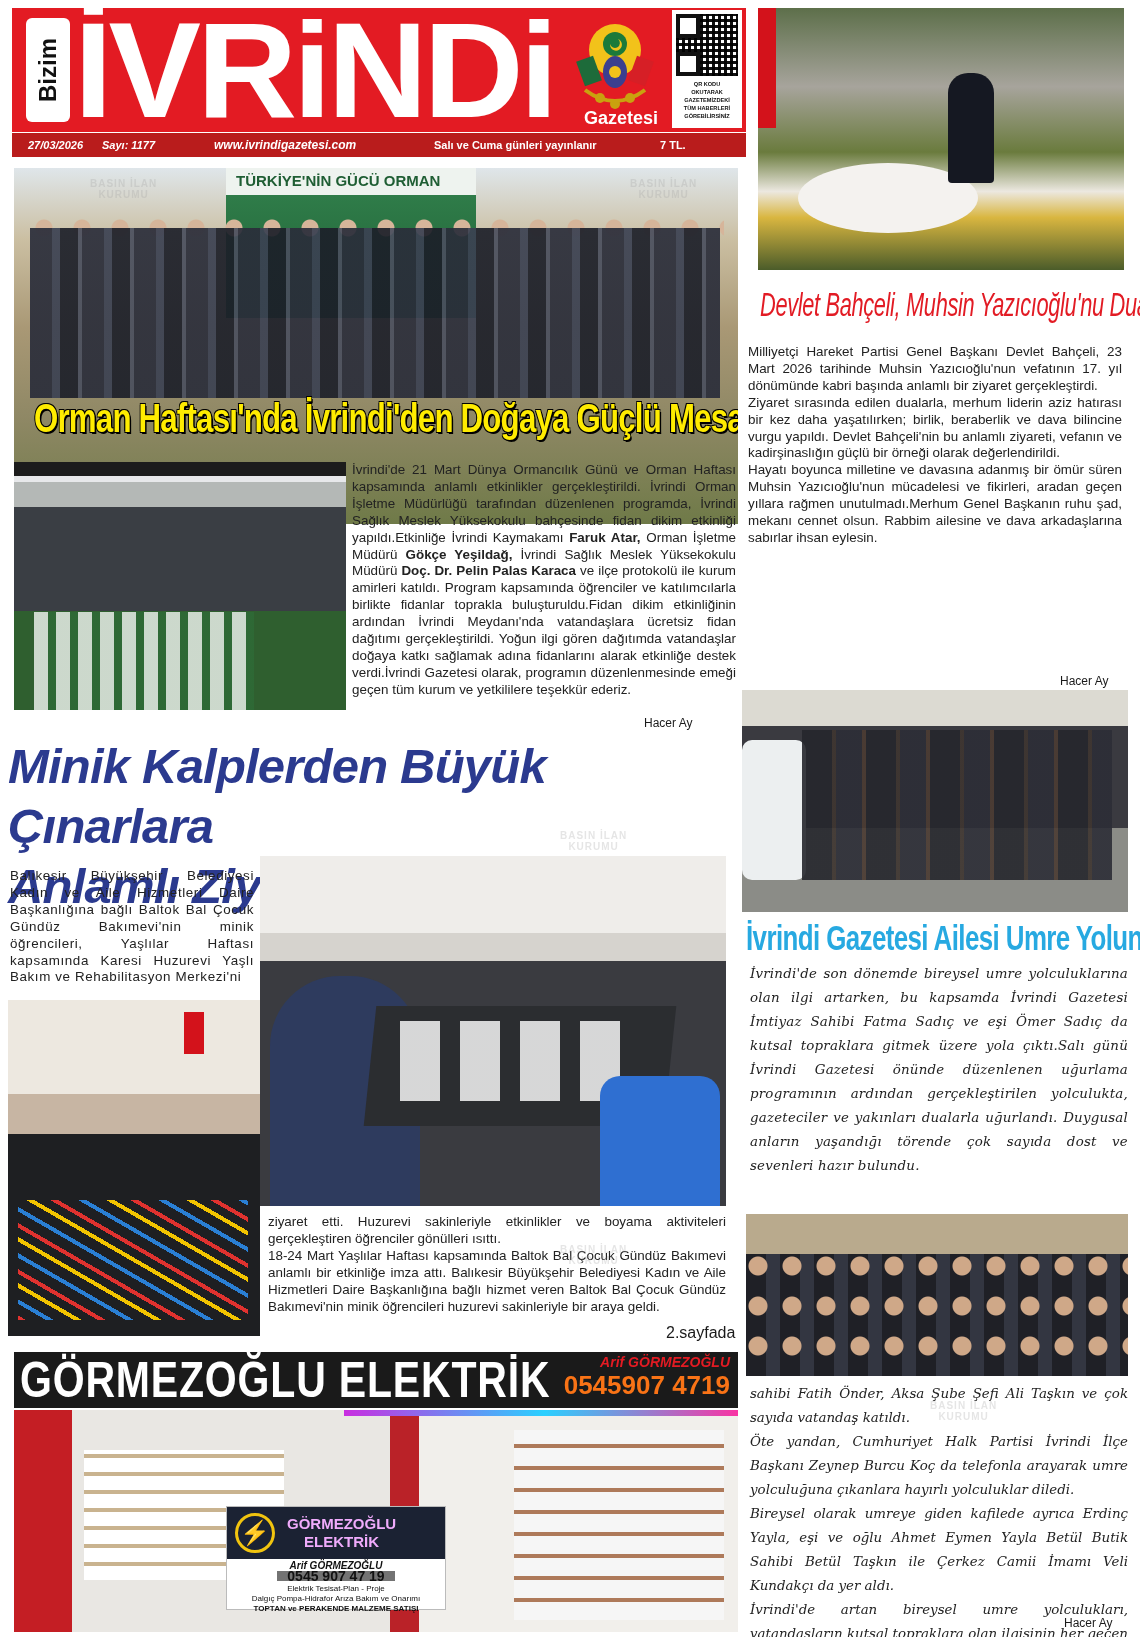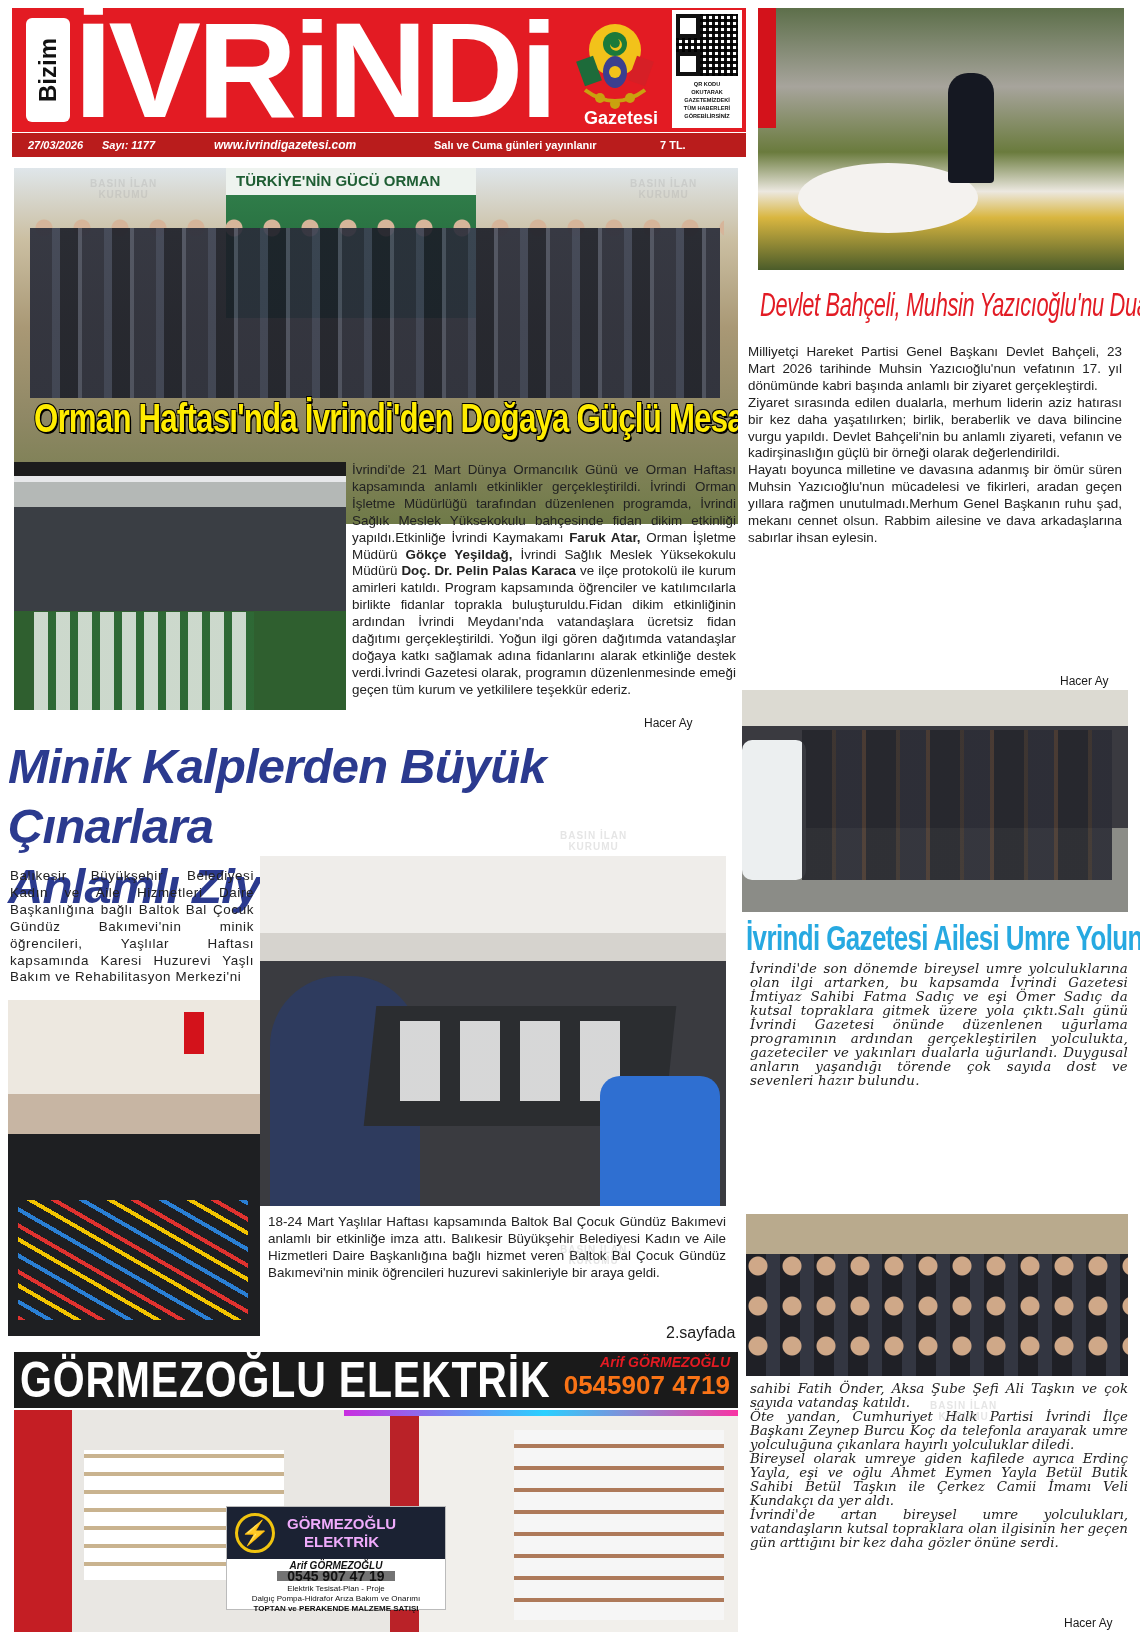--- a/index.html
+++ b/index.html
@@ -94,21 +94,21 @@
   .bolt { width: 40px; height: 40px; border-radius: 50%; border: 3px solid #f1c40f; display:flex; align-items:center; justify-content:center;
           color:#f1c40f; font-size: 24px; font-weight:bold; }
   .biz-name { color:#f0abfc; font-weight:900; font-size: 15px; line-height: 18px; margin-left: 12px; text-align:center; }
   .biz-body { text-align:center; font-size: 8px; line-height: 10px; color:#111; padding-top: 2px; }
   .biz-owner { font-weight:bold; font-style: italic; font-size: 10px; }
   .biz-phone { display:inline-block; background:#737373; font-weight:bold; padding:0 10px; font-size: 14px; }
 
   
   .body-sans { font-family: "Liberation Sans", sans-serif; font-size: 13.4px; line-height: 16.9px; text-align: justify; color: #222; }
   .body-sans b { font-weight: bold; }
-  .body-serif { font-family: "DejaVu Serif", "Liberation Serif", serif; font-style: italic; font-size: 13.4px; line-height: 14px; text-align: justify; color: #222; }
+  .body-serif { font-family: "DejaVu Serif", "Liberation Serif", serif; font-style: italic; font-size: 13.4px; line-height: 24px; text-align: justify; color: #222; }
 
   .forest-text { left: 352px; top: 462px; width: 384px; }
   .forest-byline { left: 644px; top: 716px; font-size: 12px; }
 
   .bahceli-head { left: 760px; top: 286px; width: 372px; font-family:"Liberation Sans Narrow","Liberation Sans",sans-serif;
      font-size: 33px; font-weight: normal; color: #e21b24; white-space: nowrap; transform: scaleX(.66); transform-origin: left;
      letter-spacing: -0.5px; font-style: italic; }
   .bahceli-text { left: 748px; top: 344px; width: 374px; }
   .bahceli-byline { left: 1060px; top: 674px; font-size: 12px; }
 
@@ -218,20 +218,21 @@
   <div class="abs table1"></div>
   <div class="abs papers1"></div>
   <div class="abs blue-jacket"></div>
 </div>
 <div class="abs photo ph-nursing2">
   <div class="abs flag2"></div>
   <div class="abs crayons"></div>
 </div>
 
 <div class="abs body-sans minik-text-bottom">
+  <div>ziyaret etti. Huzurevi sakinleriyle etkinlikler ve boyama aktiviteleri gerçekleştiren öğrenciler gönülleri ısıttı.</div>
   <div>18-24 Mart Yaşlılar Haftası kapsamında Baltok Bal Çocuk Gündüz Bakımevi anlamlı bir etkinliğe imza attı. Balıkesir Büyükşehir Belediyesi Kadın ve Aile Hizmetleri Daire Başkanlığına bağlı hizmet veren Baltok Bal Çocuk Gündüz Bakımevi'nin minik öğrencileri huzurevi sakinleriyle bir araya geldi.</div>
 </div>
 <div class="abs minik-page">2.sayfada</div>
 
 <div class="abs photo ph-umre1">
   <div class="abs car"></div>
   <div class="abs umre-people"></div>
 </div>
 <div class="abs umre-head">İvrindi Gazetesi Ailesi Umre Yolunda</div>
 <div class="abs body-serif umre-text1">

